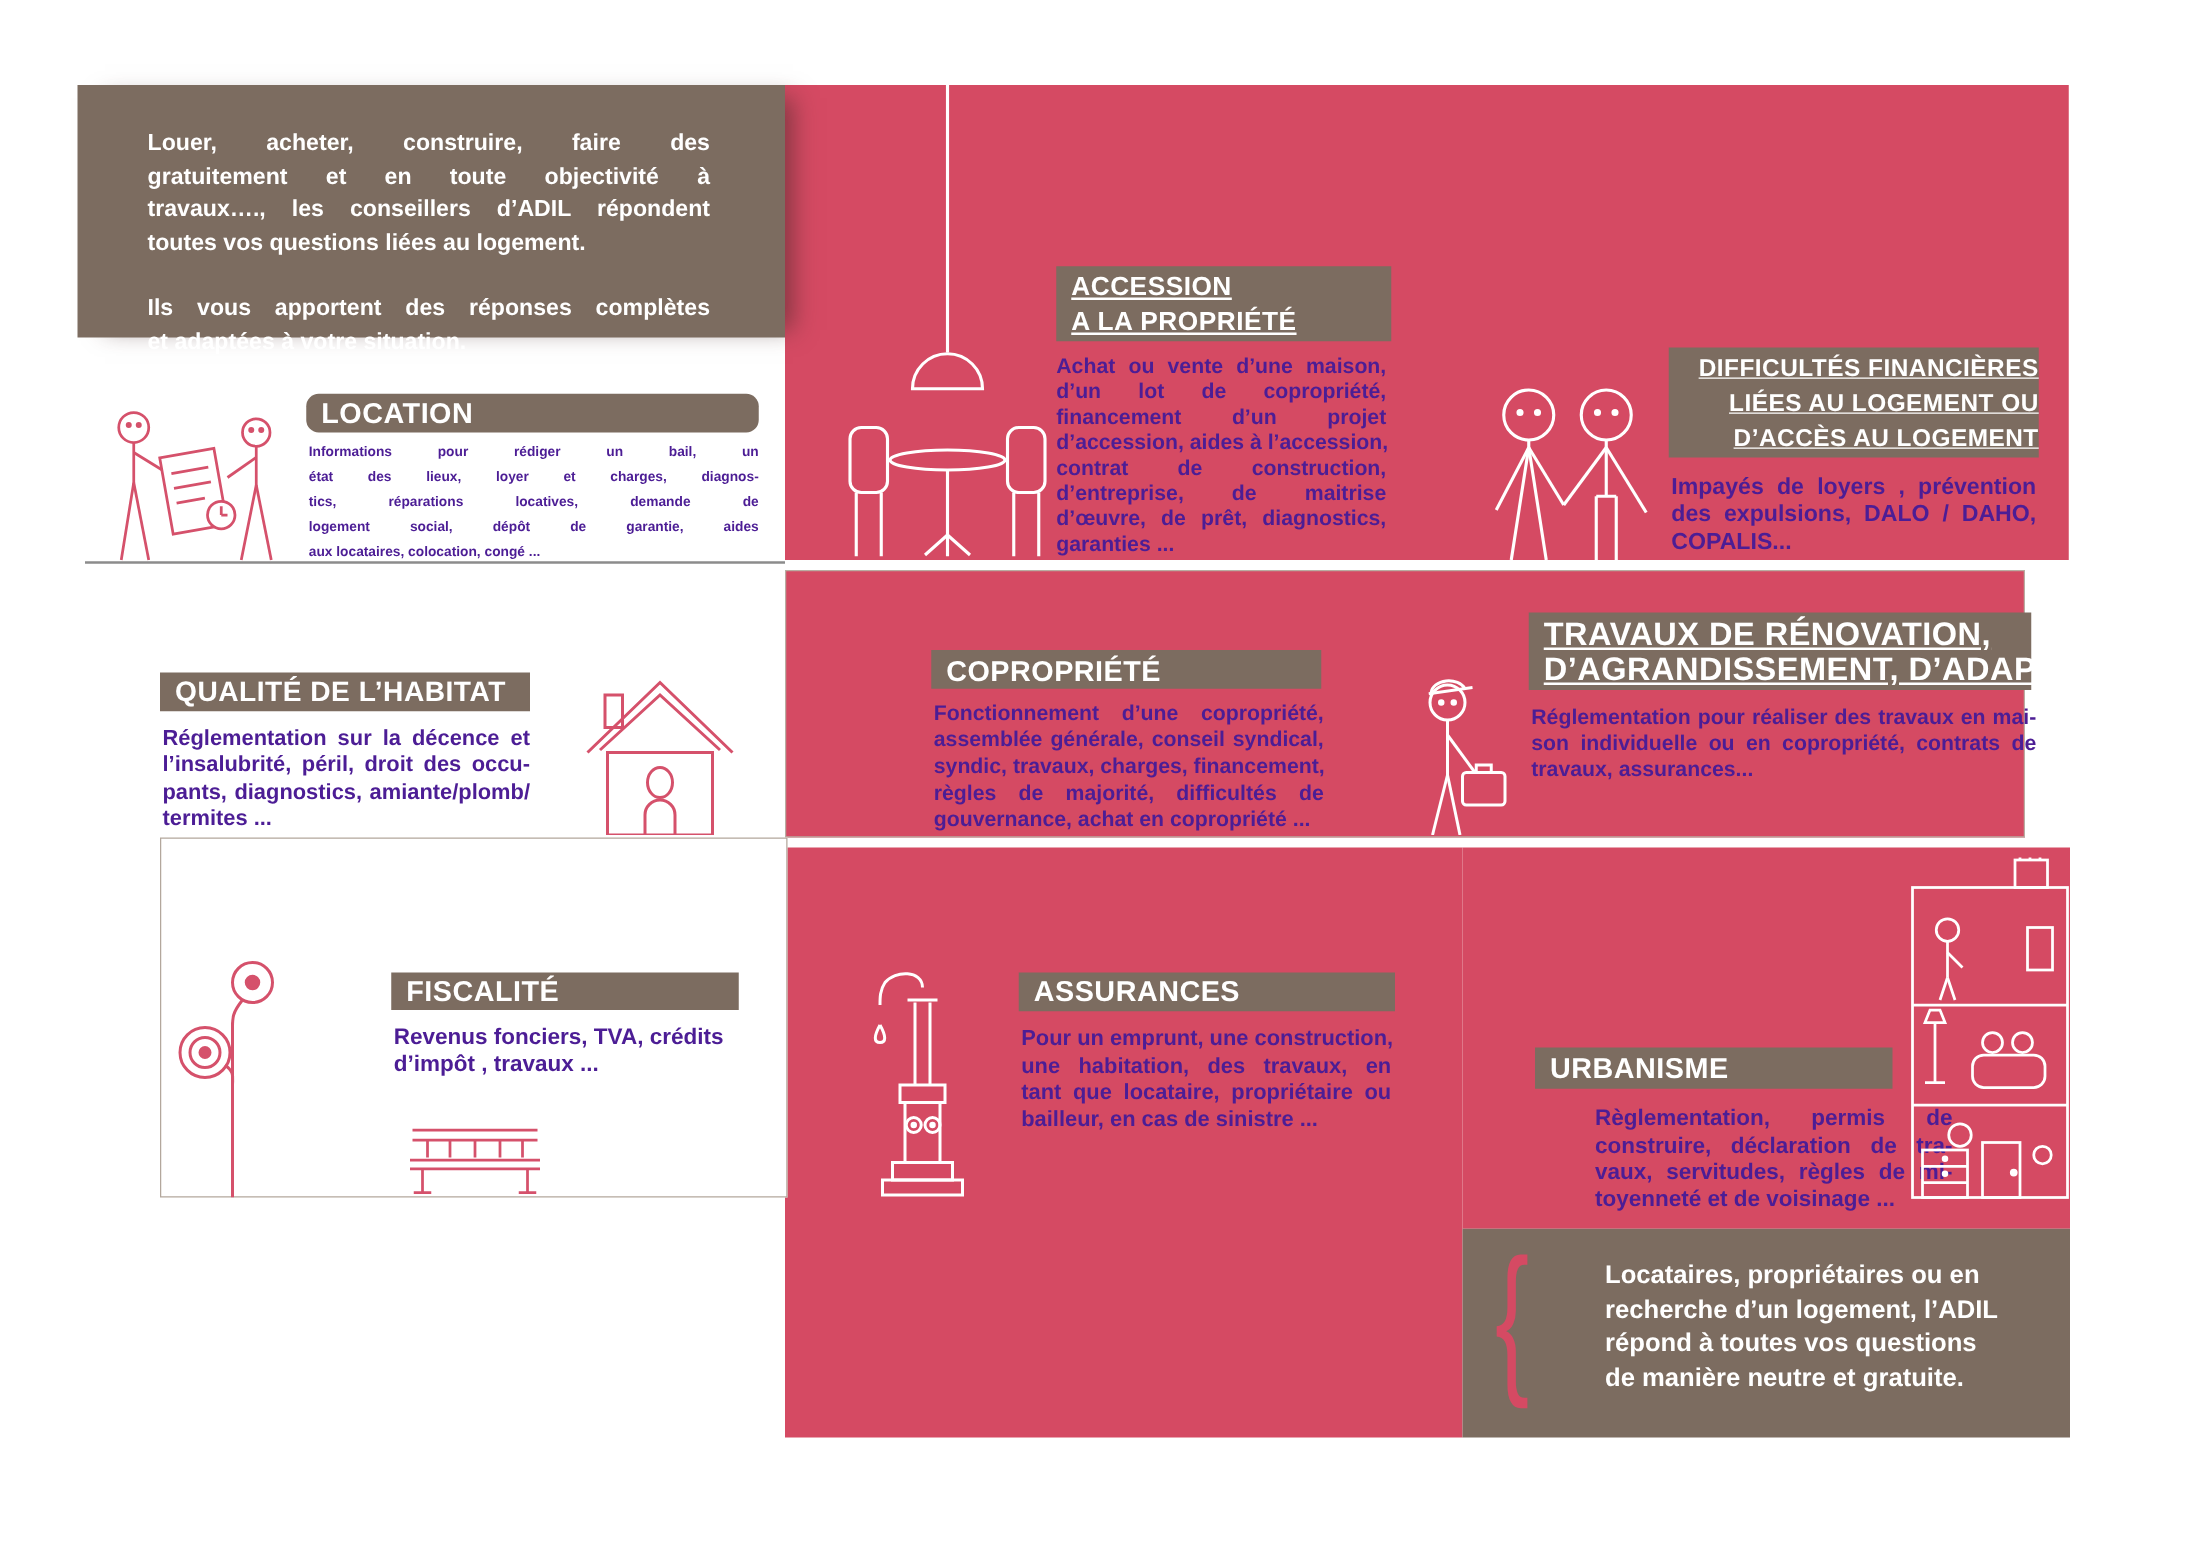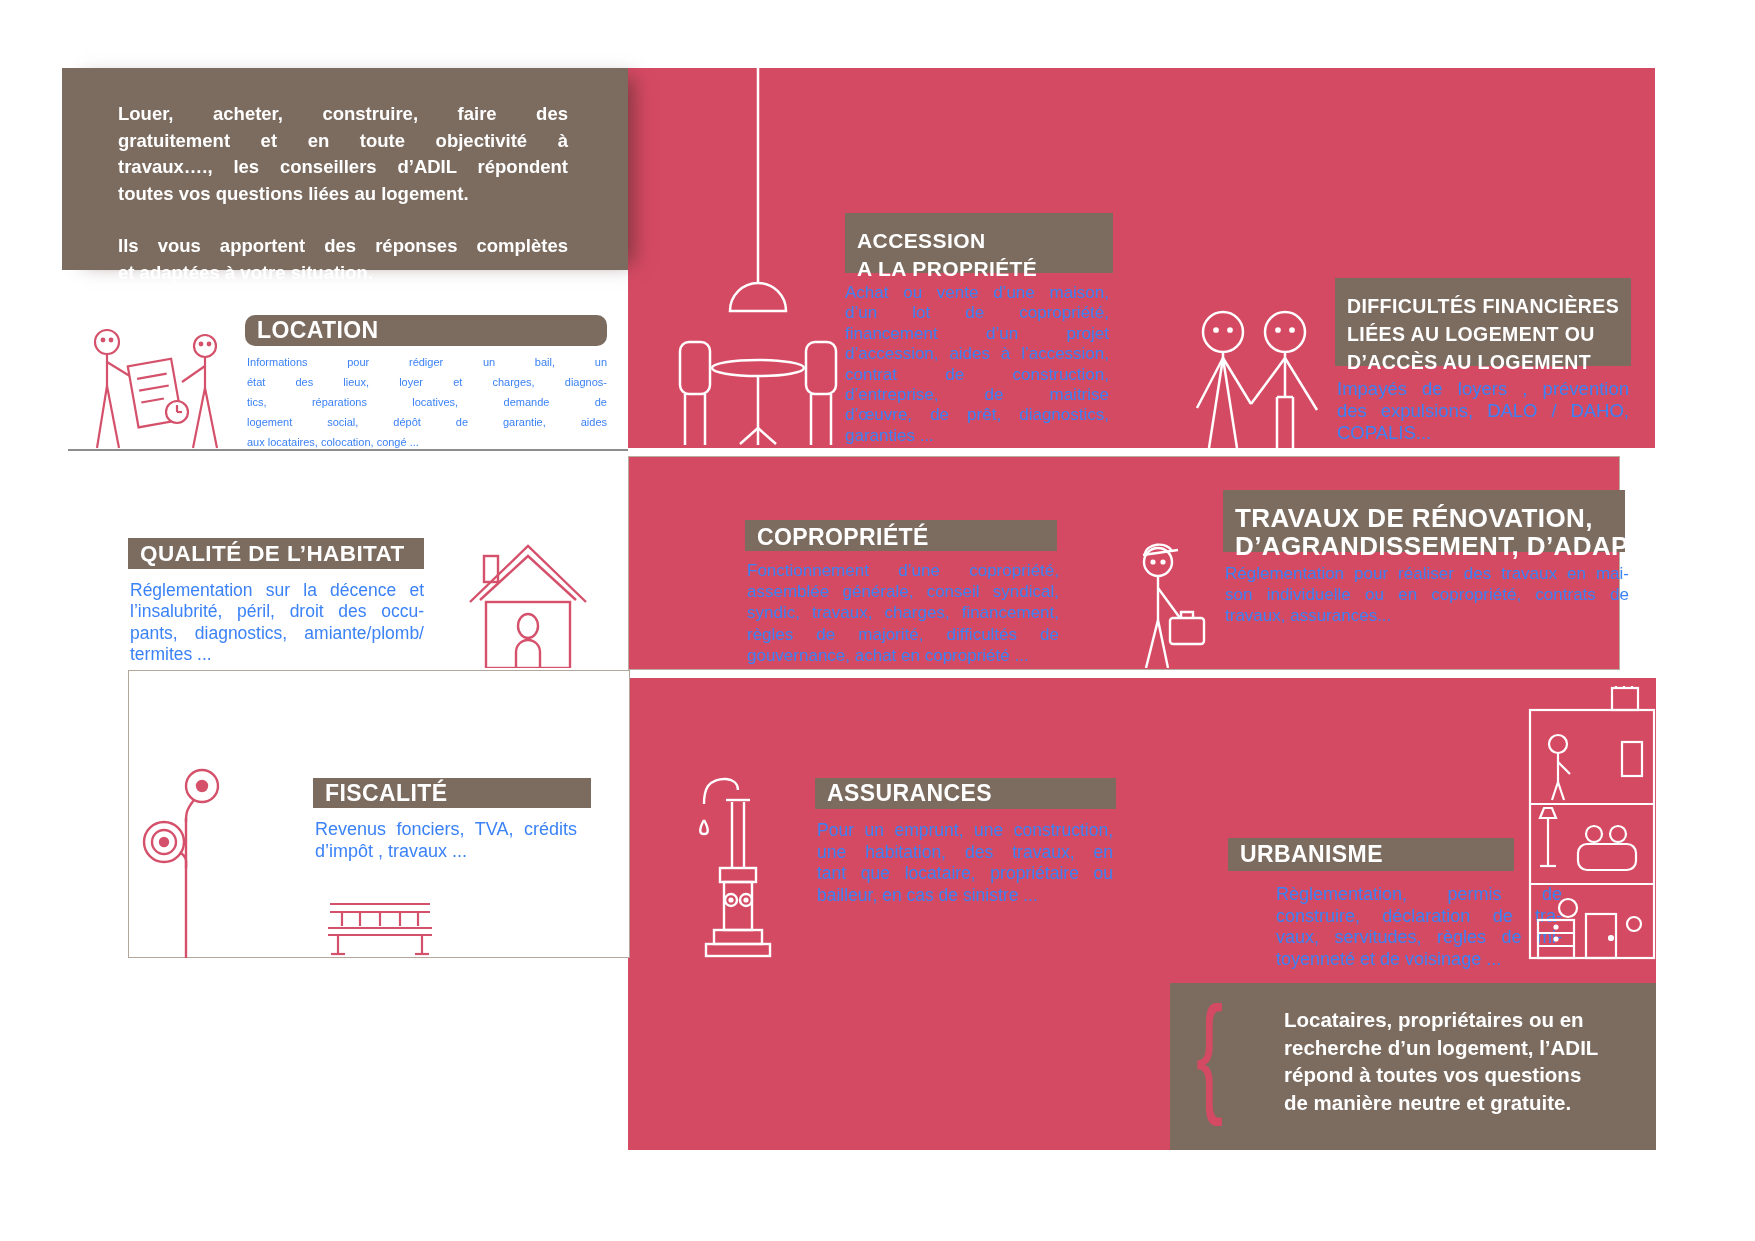--- a/index.html
+++ b/index.html
@@ -9,24 +9,24 @@
   }
   .abs{position:absolute;}
   .pink{background:#D54A63;}
   .brown{background:#7C6C60;}
   
   .bar{
     position:absolute;background:#7C6C60;color:#ffffff;font-weight:bold;
     letter-spacing:.4px;display:flex;align-items:center;padding:0 0 0 12px;
     font-size:23px;box-sizing:border-box;
   }
-  .bar.multi{display:block;padding-top:14px;}
+  .bar.multi{display:block;padding-top:3px;text-decoration:underline;}
   .bar .bl{white-space:nowrap;}
   
-  .body-block{position:absolute;color:#3b82f6;font-weight:normal;}
+  .body-block{position:absolute;color:#4c1d95;font-weight:bold;}
   .body-block div{white-space:nowrap;}
   .j{text-align:justify;text-align-last:justify;}
   .l{text-align:left;}
   
   .intro-box{
     position:absolute;left:62px;top:68px;width:566px;height:202px;background:#7C6C60;
     box-shadow:14px 2px 18px -8px rgba(70,40,40,.55);
   }
   .intro-text{
     position:absolute;left:56px;top:33px;width:450px;color:#ffffff;
@@ -100,21 +100,21 @@
     <div class="j">Achat ou vente d’une maison,</div>
     <div class="j">d’un lot de copropriété,</div>
     <div class="j">financement d’un projet</div>
     <div class="j">d’accession, aides à l’accession,</div>
     <div class="j">contrat de construction,</div>
     <div class="j">d’entreprise, de maitrise</div>
     <div class="j">d’œuvre, de prêt, diagnostics,</div>
     <div class="l">garanties ...</div>
   </div>
 
-  <div class="bar multi" style="left:1335px;top:278px;width:296px;height:88px;font-size:19.5px;line-height:28px;">
+  <div class="bar multi" style="left:1335px;top:278px;width:296px;height:88px;font-size:19.5px;line-height:28px;text-align:right;">
     <div class="bl">DIFFICULTÉS FINANCIÈRES</div>
     <div class="bl">LIÉES AU LOGEMENT OU</div>
     <div class="bl">D’ACCÈS AU LOGEMENT</div>
   </div>
   <div class="body-block" style="left:1337px;top:378px;width:292px;font-size:18.5px;line-height:22px;">
     <div class="j">Impayés de loyers , prévention</div>
     <div class="j">des expulsions, DALO / DAHO,</div>
     <div class="l">COPALIS...</div>
   </div>
 

